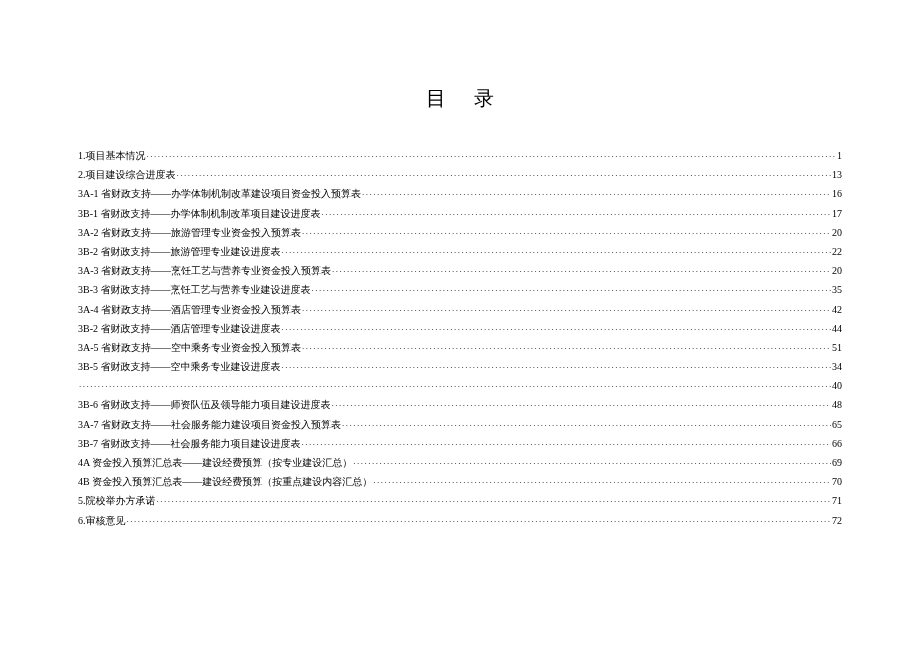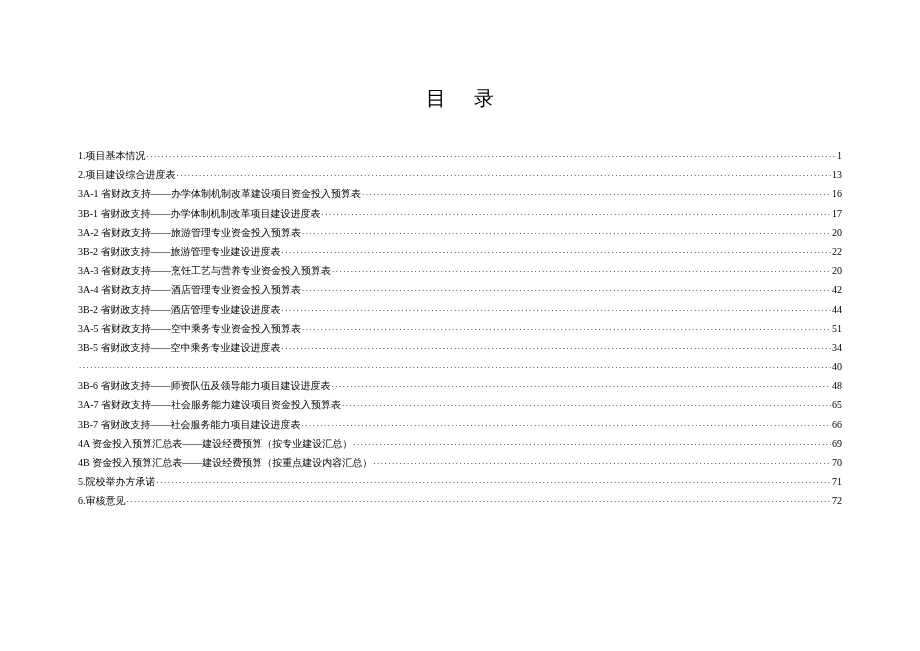--- a/index.html
+++ b/index.html
@@ -98,20 +98,25 @@
         <span class="toc-label">3B-2 省财政支持——旅游管理专业建设进度表</span>
         <span class="toc-dots"></span>
         <span class="toc-page">22</span>
       </li>
       <li class="toc-entry">
         <span class="toc-label">3A-3 省财政支持——烹饪工艺与营养专业资金投入预算表</span>
         <span class="toc-dots"></span>
         <span class="toc-page">20</span>
       </li>
       <li class="toc-entry">
+        <span class="toc-label">3B-3 省财政支持——烹饪工艺与营养专业建设进度表</span>
+        <span class="toc-dots"></span>
+        <span class="toc-page">35</span>
+      </li>
+      <li class="toc-entry">
         <span class="toc-label">3A-4 省财政支持——酒店管理专业资金投入预算表</span>
         <span class="toc-dots"></span>
         <span class="toc-page">42</span>
       </li>
       <li class="toc-entry">
         <span class="toc-label">3B-2 省财政支持——酒店管理专业建设进度表</span>
         <span class="toc-dots"></span>
         <span class="toc-page">44</span>
       </li>
       <li class="toc-entry">

